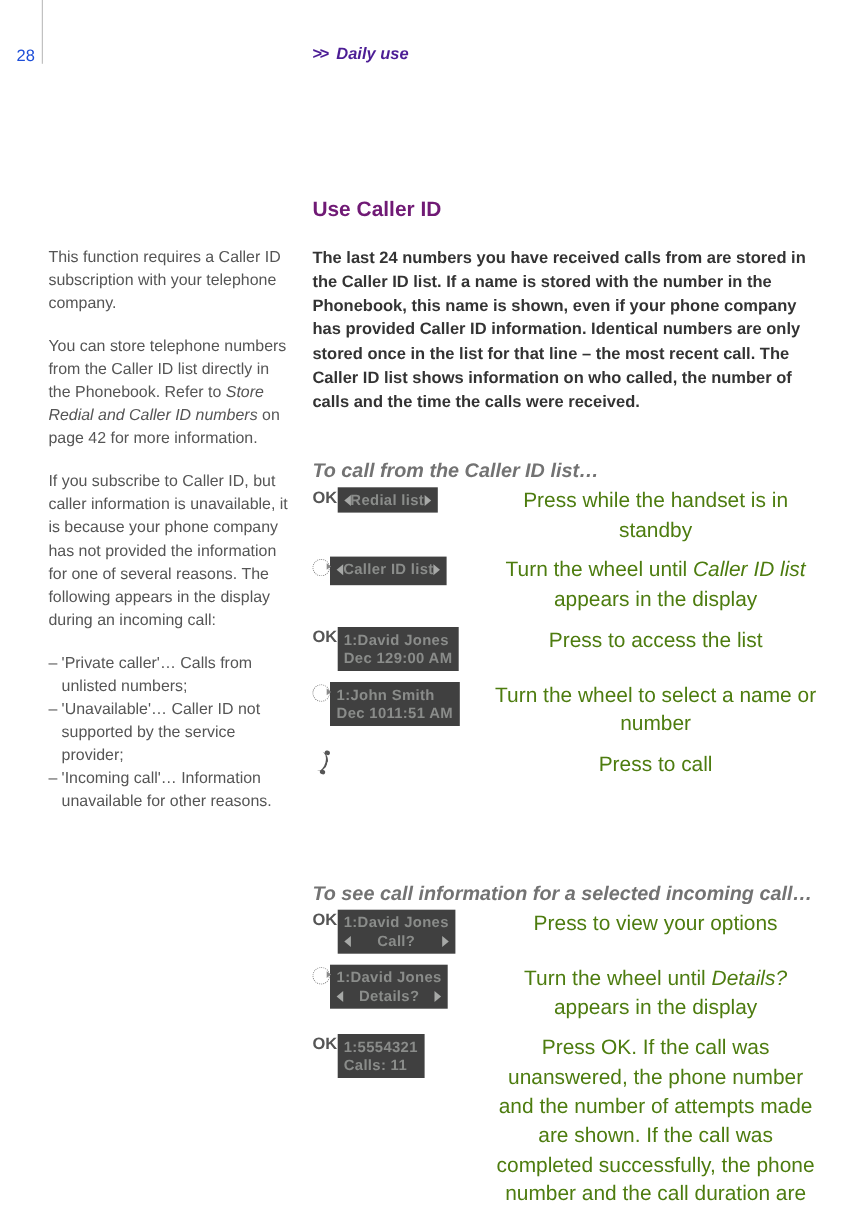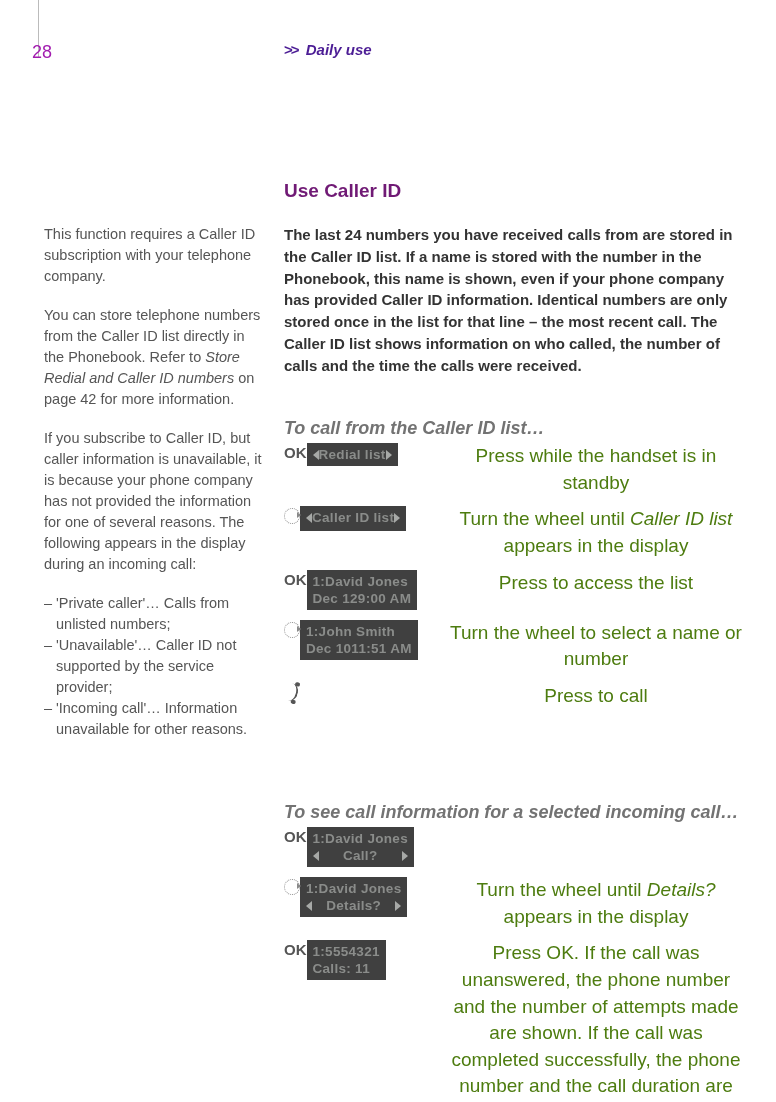--- a/index.html
+++ b/index.html
@@ -9,23 +9,23 @@
     background: #fff;
     font-family: "Frutiger", "Segoe UI", "Helvetica Neue", Arial, sans-serif;
     color: #333;
     position: relative;
     font-size: 15px;
     line-height: 1.4;
   }
   .page-num {
     position: absolute;
     top: 40px;
-    left: 32px;
-    font-size: 18px;
-    color: #a21caf;
+    left: 15px;
+    font-size: 15px;
+    color: #1d4ed8;
   }
   .vrule {
     position: absolute;
     top: 0;
     left: 38px;
     width: 0;
     height: 58px;
     border-left: 1px solid #bbb;
   }
   .col-left {
@@ -279,20 +279,21 @@
         <div class="row between">
             <span>1:David Jones</span>
           </div>
         <div class="row">
             <span class="tri-l"></span>
             <span class="menutext">Call?</span>
             <span class="tri-r"></span>
           </div>
       </div>
     </div>
+    <div class="desc">Press to view your options</div>
   </div>
 
   <div class="step" style="margin-top:8px;">
     <div class="iconcol">
       <div class="top"><span class="wheel-icon"></span></div>
       <div class="screen">
         <div class="row between">
             <span>1:David Jones</span>
           </div>
         <div class="row">

